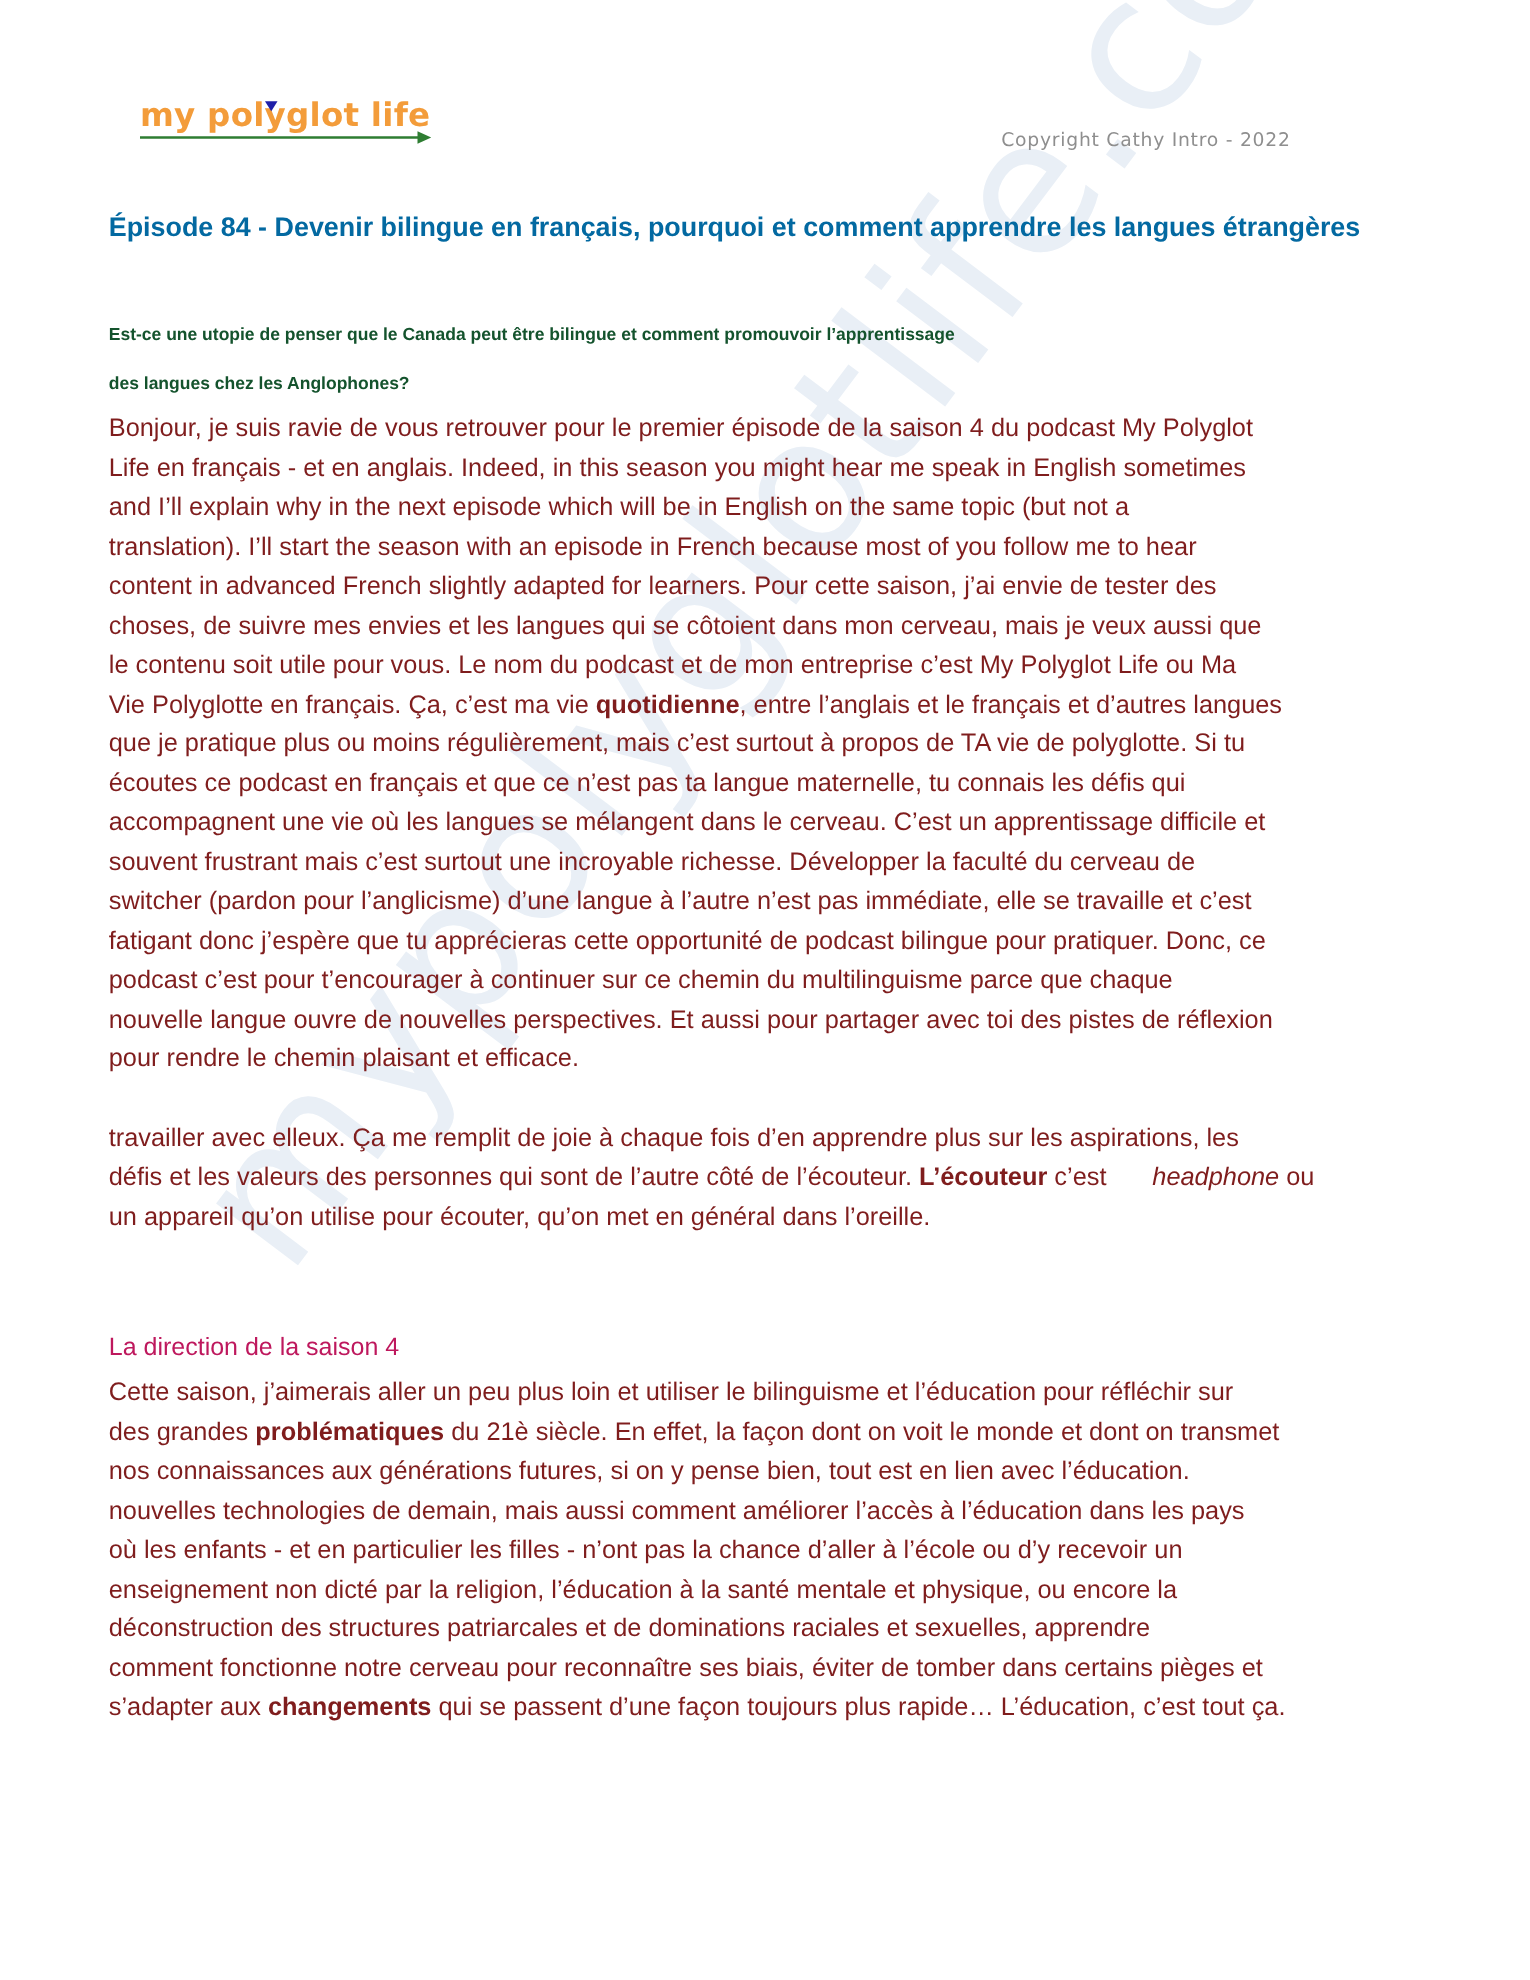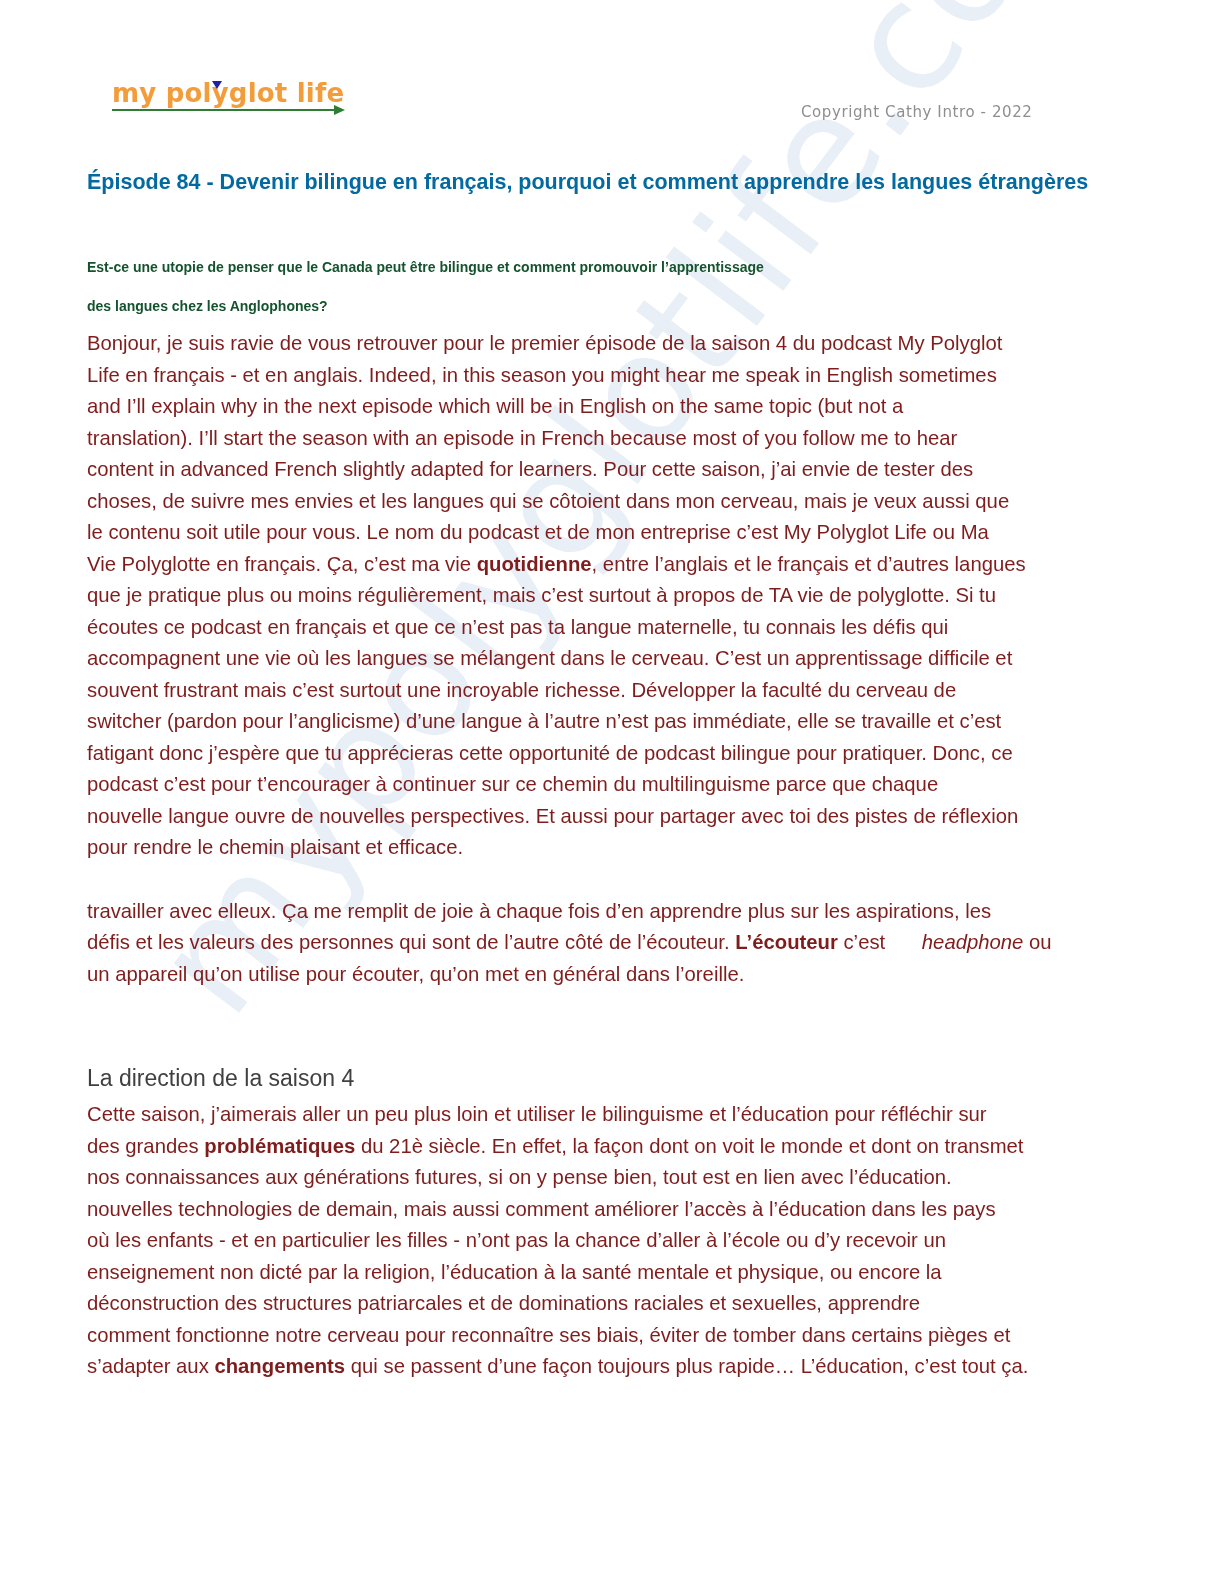--- a/index.html
+++ b/index.html
@@ -33,21 +33,21 @@
   }
   .content { position: absolute; left: 87px; top: 248px; width: 1050px; z-index: 2; }
   .question {
     font-size: 14px; font-weight: bold; line-height: 39px; margin: 0 0 2px 0; color: #14532d;
   }
   .para { font-size: 20.3px; line-height: 31.5px; margin: 0; color: #7f1d1d; }
   .para b { font-weight: bold; }
   .para i { font-style: italic; margin-left: 31px; }
   .spacer1 { height: 32px; }
   .section-heading {
-    font-size: 23px; font-weight: normal; line-height: 36px; margin: 70px 0 3px 0; color: #404040;
+    font-size: 20px; font-weight: normal; line-height: 36px; margin: 70px 0 3px 0; color: #be185d;
   }
   .line { display: block; white-space: nowrap; }
 </style>
 </head>
 <body>
 
 <div class="watermark">mypolyglotlife.com</div>
 
 <div class="logo">
   <span class="logo-text">my polyglot life</span>

